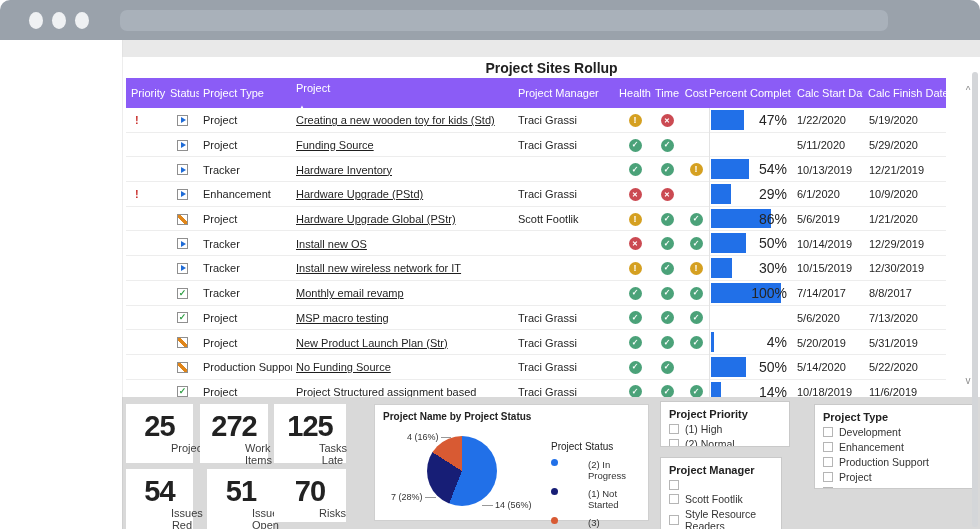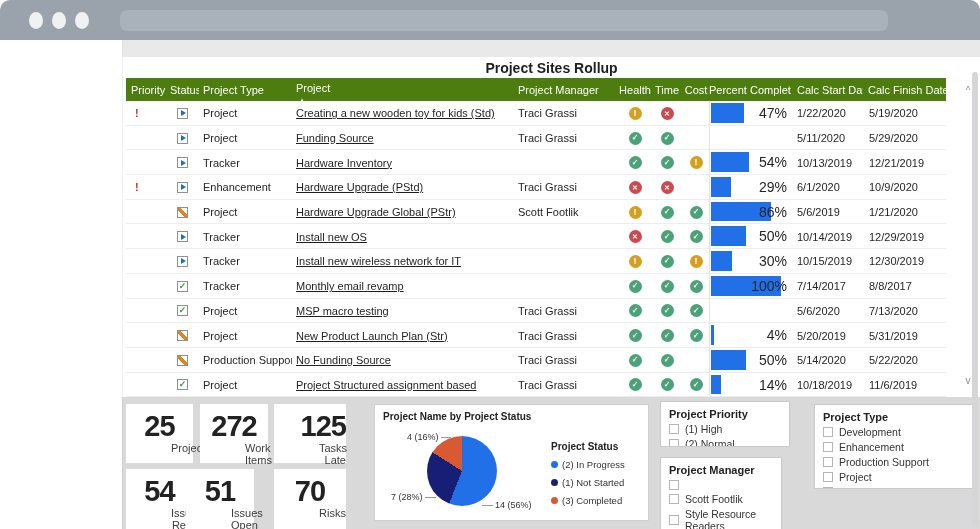--- a/index.html
+++ b/index.html
@@ -14,21 +14,21 @@
 
   
   .page{position:relative;height:489px;background:#fff;}
   .topstrip{position:absolute;left:122px;top:0;right:0;height:17px;background:#e9e9e9;border-left:1px solid #e2e2e2;}
   .report{position:absolute;left:122px;top:17px;right:0;height:340px;background:#fff;border-left:1px solid #ededed;}
   .rtitle{position:absolute;top:3px;left:0;right:0;text-align:center;font-size:14px;font-weight:700;color:#1f1f1f;}
 
   
   .tbl{position:absolute;left:3px;top:21px;width:820px;}
   .grid{display:grid;grid-template-columns:40px 33px 93px 222px 105px 32px 32px 26px 82px 72px 1fr;}
-  .thead{background:#4d7c0f;color:#fff;height:23px;align-items:center;font-size:11px;}
+  .thead{background:#8b5cf6;color:#fff;height:30px;align-items:center;font-size:11px;}
   .hc{padding-left:4px;white-space:nowrap;overflow:hidden;}
   .hc.c0{padding-left:5px;}
   .hc.c5,.hc.c6,.hc.c7,.hc.c8{text-align:center;padding-left:0;}
   .hc.c9{padding-left:6px;}
   .hc.c10{padding-left:5px;}
   .hc.c3{position:relative;align-self:stretch;line-height:20px;}
   .sort{position:absolute;left:7px;bottom:-2px;font-size:6px;line-height:6px;color:#fff;}
   .trow{height:24.7px;border-bottom:1px solid #ededed;align-items:center;font-size:11px;color:#252525;background:#fff;box-sizing:border-box;}
   .cell{white-space:nowrap;overflow:hidden;}
   .cPriority{color:var(--priority-red,#c9302c);font-weight:700;padding-left:9px;font-size:11px;}
@@ -59,39 +59,39 @@
   .scrup{top:28px;} .scrdn{top:318px;}
   .edgestrip{position:absolute;right:2px;top:32px;width:6px;height:455px;background:#d4d6d9;border-radius:3px;}
 
   
   .panel{position:absolute;left:122px;top:357px;right:0;height:132px;background:#d9d9d9;border-left:1px solid #cfcfcf;overflow:hidden;}
   .kpi{position:absolute;background:#fff;text-align:center;cursor:pointer;}
   .kpi .num{font-size:29px;font-weight:600;color:#222;line-height:1.05;margin-top:7px;letter-spacing:-1px;}
   .kpi .lab{font-size:11px;color:#3c3c3c;margin-top:1px;padding-left:45px;}
   .kpi0{left:3px;top:7px;width:67px;height:59px;}
   .kpi1{left:77px;top:7px;width:68px;height:59px;}
-  .kpi2{left:151px;top:7px;width:72px;height:59px;text-align:right;}
+  .kpi2{left:151px;top:7px;width:72px;height:59px;}
   .kpi3{left:3px;top:72px;width:67px;height:60px;}
-  .kpi4{left:63px;top:72px;width:68px;height:60px;}
-  .kpi5{left:151px;top:72px;width:72px;height:60px;}
+  .kpi4{left:84px;top:72px;width:68px;height:60px;}
+  .kpi5{left:151px;top:72px;width:72px;height:53px;}
 
   
   .piecard{position:absolute;left:251px;top:7px;width:275px;height:117px;background:#fff;border:1px solid #cfcfcf;box-sizing:border-box;}
   .pietitle{font-size:10px;font-weight:700;color:#222;margin:6px 0 0 8px;}
   .pie{position:absolute;left:52px;top:31px;width:70px;height:70px;border-radius:50%;cursor:pointer;}
   .plab{position:absolute;font-size:9px;color:#333;white-space:nowrap;}
   .plab0{left:120px;top:95px;}
   .plab1{left:16px;top:87px;}
   .plab2{left:32px;top:27px;}
   .plab0::before{content:"";position:absolute;left:-13px;top:5px;width:11px;height:1px;background:#999;}
   .plab1::after{content:"";position:absolute;right:-13px;top:5px;width:11px;height:1px;background:#999;}
   .plab2::after{content:"";position:absolute;right:-12px;top:5px;width:10px;height:1px;background:#999;}
   .legend{position:absolute;left:176px;top:36px;}
-  .ltitle{font-size:10px;font-weight:700;color:#222;margin-bottom:7px;}
-  .litem{display:flex;align-items:center;font-size:9.5px;color:#333;margin-bottom:7px;cursor:pointer;}
+  .ltitle{font-size:10px;font-weight:400;color:#222;margin-bottom:7px;}
+  .litem{display:flex;font-size:9.5px;color:#333;margin-bottom:7px;cursor:pointer;gap:26px;}
   .bullet{width:7px;height:7px;border-radius:50%;margin-right:4px;flex:none;}
 
   
   .fcard{position:absolute;background:#fff;border:1px solid #c9c9c9;box-sizing:border-box;padding:6px 8px;overflow:hidden;}
   .fcard0{left:537px;top:4px;width:130px;height:46px;}
   .fcard1{left:537px;top:60px;width:122px;height:80px;}
   .fcard2{left:691px;top:7px;width:164px;height:85px;}
   .ftitle{font-size:11px;font-weight:700;color:#222;margin-bottom:3px;}
   .fopt{display:flex;align-items:center;margin:3px 0;font-size:10.5px;color:#333;cursor:pointer;min-height:11px;}
   .cb{width:10px;height:10px;border:1px solid #b5b5b5;background:#fff;margin-right:6px;flex:none;box-sizing:border-box;}

